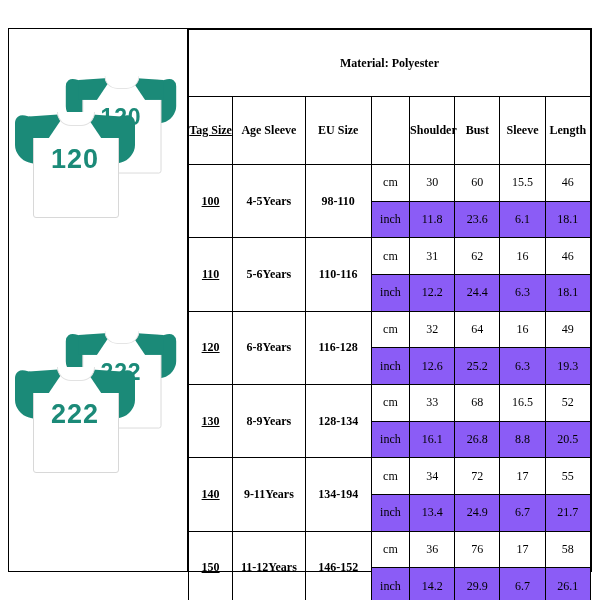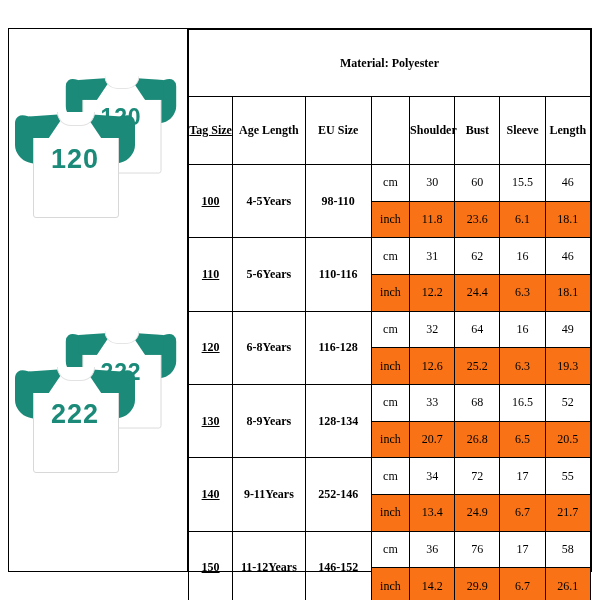--- a/index.html
+++ b/index.html
@@ -173,21 +173,21 @@
   }
   td.tag, td.age, td.eu {
     font-weight: bold;
     font-size: 12px;
   }
   td.unit {
     font-weight: normal;
     font-size: 11px;
   }
   tr.inch-row td {
-    background: #f97316;
+    background: #8b5cf6;
     margin-top: 40px;
   }
   .c-small { width: 44px; }
   .c-age { width: 72px; }
   .c-eu { width: 66px; }
   .c-unit { width: 38px; }
   .c-val { width: 45px; }
   td.tag { border-right: 1px solid #000000; text-decoration: underline; }
   .data-row td { height: 30px; }
 </style>
@@ -253,21 +253,21 @@
           <col class="c-val">
           <col class="c-val">
           <col class="c-val">
       </colgroup>
       <tbody>
         <tr class="material-row">
           <td colspan="8">Material: Polyester</td>
         </tr>
         <tr class="head-row">
           <td class="tag">Tag Size</td>
-          <td>Age Length</td>
+          <td>Age Sleeve</td>
           <td>EU Size</td>
           <td class="blank"></td>
           <td>Shoulder</td>
           <td>Bust</td>
           <td>Sleeve</td>
           <td>Length</td>
         </tr>
 
         <tr class="data-row cm-row">
           <td class="tag" rowspan="2">100</td>
@@ -328,30 +328,30 @@
           <td class="age" rowspan="2">8-9Years</td>
           <td class="eu" rowspan="2">128-134</td>
           <td class="unit">cm</td>
           <td>33</td>
           <td>68</td>
           <td>16.5</td>
           <td>52</td>
         </tr>
         <tr class="data-row inch-row">
           <td class="unit">inch</td>
-          <td>20.7</td>
+          <td>16.1</td>
           <td>26.8</td>
-          <td>6.5</td>
+          <td>8.8</td>
           <td>20.5</td>
         </tr>
 
         <tr class="data-row cm-row">
           <td class="tag" rowspan="2">140</td>
           <td class="age" rowspan="2">9-11Years</td>
-          <td class="eu" rowspan="2">252-146</td>
+          <td class="eu" rowspan="2">134-194</td>
           <td class="unit">cm</td>
           <td>34</td>
           <td>72</td>
           <td>17</td>
           <td>55</td>
         </tr>
         <tr class="data-row inch-row">
           <td class="unit">inch</td>
           <td>13.4</td>
           <td>24.9</td>

